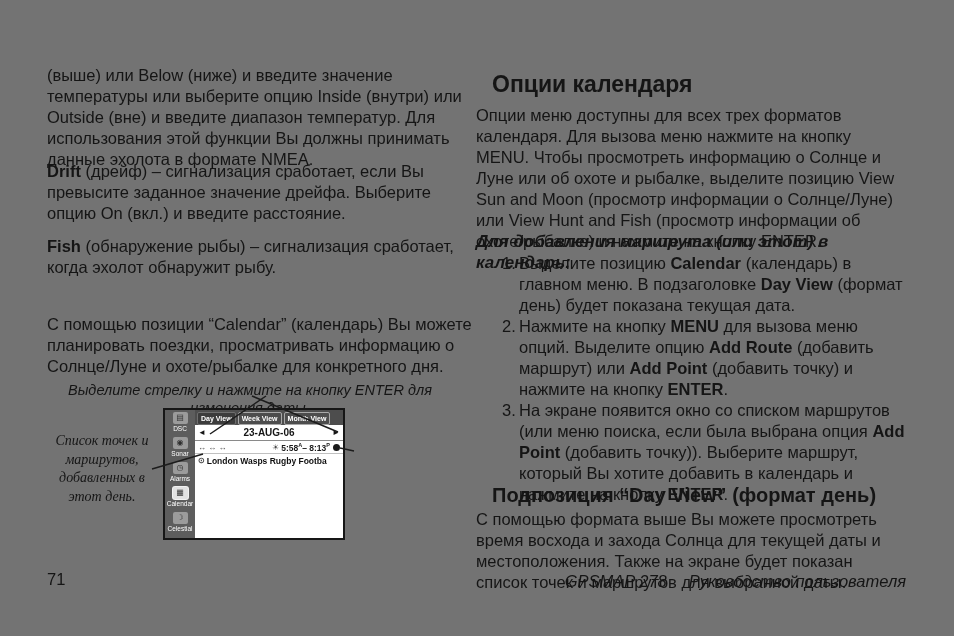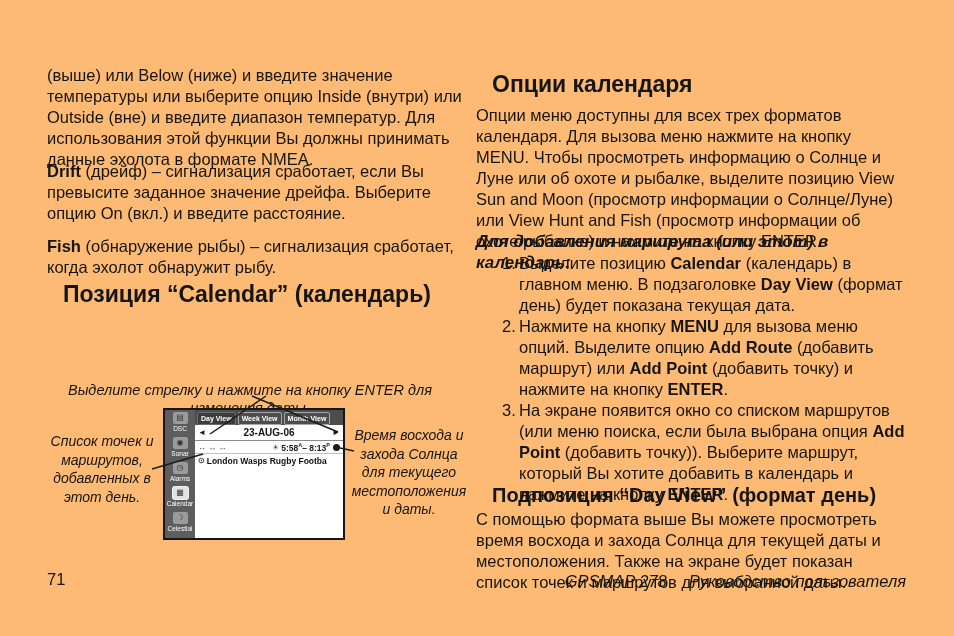--- a/index.html
+++ b/index.html
@@ -1,16 +1,16 @@
 <!DOCTYPE html>
 <html><head>
 <meta charset="utf-8">
 <style>
   html,body{margin:0;padding:0;background:#fff;}
-  #page{position:relative;width:954px;height:636px;background:#fdba74;overflow:hidden;
+  #page{position:relative;width:954px;height:636px;background:#737373;overflow:hidden;
         font-family:"Liberation Sans",sans-serif;color:#151515;}
   .blk{position:absolute;}
   .body-text{font-size:16.5px;line-height:21px;}
   .b{font-weight:bold;text-align:center;}
   h2{margin:16px;font-size:23px;line-height:27px;font-weight:bold;letter-spacing:0;}
   .h2-small{font-size:20px;}
   .h3{font-size:17px;font-weight:bold;font-style:italic;line-height:21px;}
   .caption{font-style:italic;font-size:14.5px;text-align:center;line-height:18px;}
   .fig-label{font-style:italic;font-size:14px;text-align:center;line-height:18.5px;}
   .steps .step{display:flex;padding-left:26px;font-size:16.5px;line-height:21px;}
@@ -57,28 +57,27 @@
 <body>
 
 <div id="page">
 
   <p class="blk body-text" style="left:47px;top:48px;width:426px;">(выше) или Below (ниже) и введите значение температуры или выберите опцию Inside (внутри) или Outside (вне) и введите диапазон температур. Для использования этой функции Вы должны принимать данные эхолота в формате NMEA.</p>
 
   <p class="blk body-text" style="left:47px;top:144px;width:426px;"><span class="b">Drift</span><span> (дрейф) – сигнализация сработает, если Вы превысите заданное значение дрейфа. Выберите опцию On (вкл.) и введите расстояние.</span></p>
 
   <p class="blk body-text" style="left:47px;top:219px;width:426px;"><span class="b">Fish</span><span> (обнаружение рыбы) – сигнализация сработает, когда эхолот обнаружит рыбу.</span></p>
 
-  <h2 class="blk" style="left:47px;top:265px;width:440px;">Позиция “Calendar” (календарь)</h2>
 
+  <p class="blk body-text" style="left:47px;top:297px;width:426px;">С помощью позиции “Calendar” (календарь) Вы можете планировать поездки, просматривать информацию о Солнце/Луне и охоте/рыбалке для конкретного дня.</p>
 
   <div class="blk caption" style="left:43px;top:381px;width:414px;">Выделите стрелку и нажмите на кнопку ENTER для изменения даты.</div>
 
-  <div class="blk fig-label" style="left:45px;top:432px;width:114px;">Список точек и маршрутов, добавленных в этот день.</div>
+  <div class="blk fig-label" style="left:45px;top:432px;width:114px;font-family:Liberation Serif, serif;">Список точек и маршрутов, добавленных в этот день.</div>
 
-  <div class="blk fig-label" style="left:348px;top:426px;width:122px;">Время восхода и захода Солнца для текущего местоположения и даты.</div>
 
   <div class="device">
     <div class="dev-sidebar">
       <div class="dev-item">
         <span class="dev-icon">▤</span>
         <span class="dev-label">DSC</span>
       </div>
       <div class="dev-item">
         <span class="dev-icon">◉</span>
         <span class="dev-label">Sonar</span>

